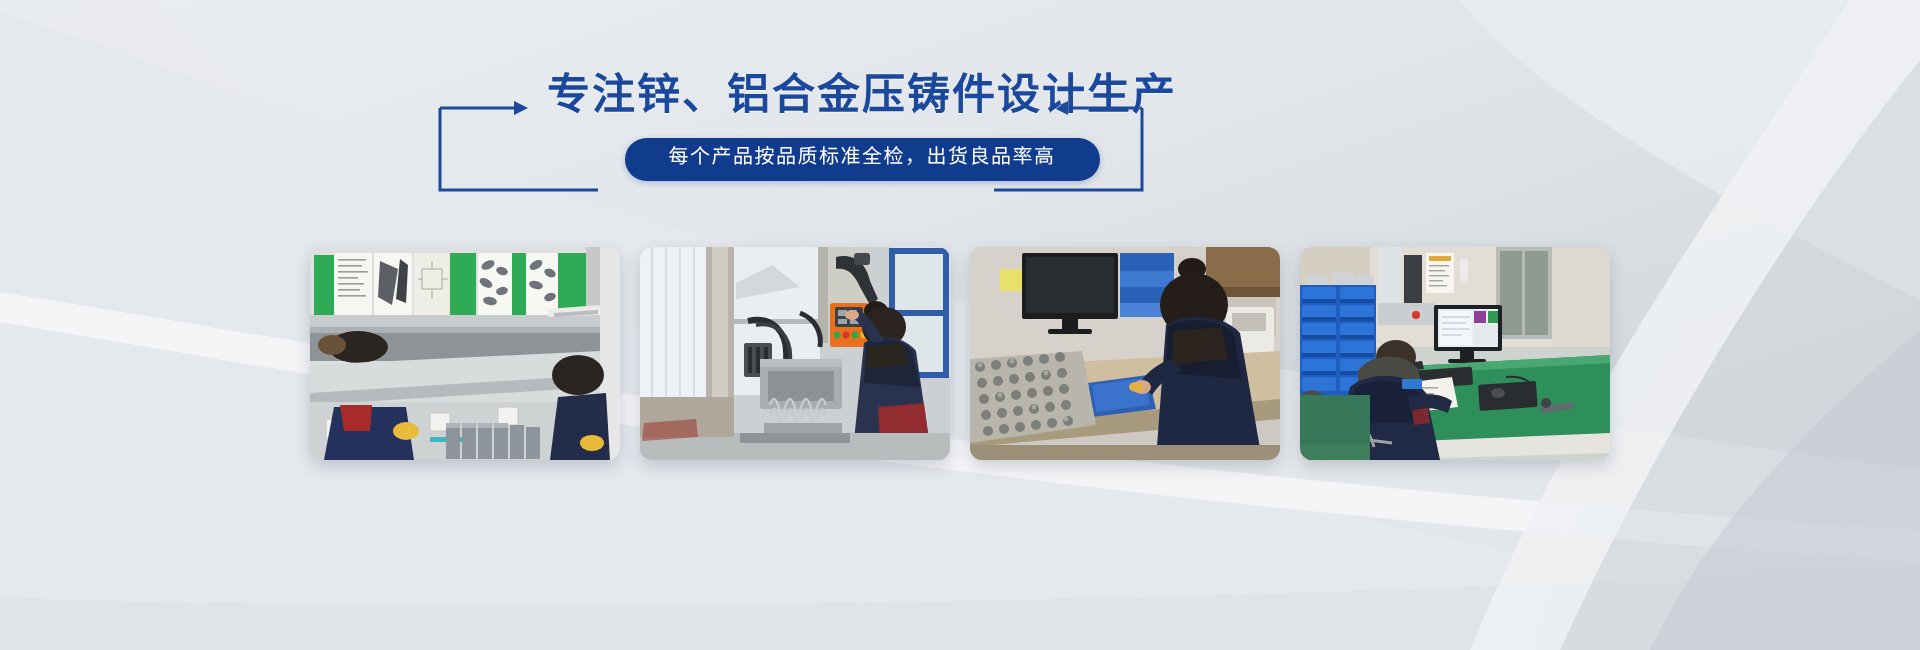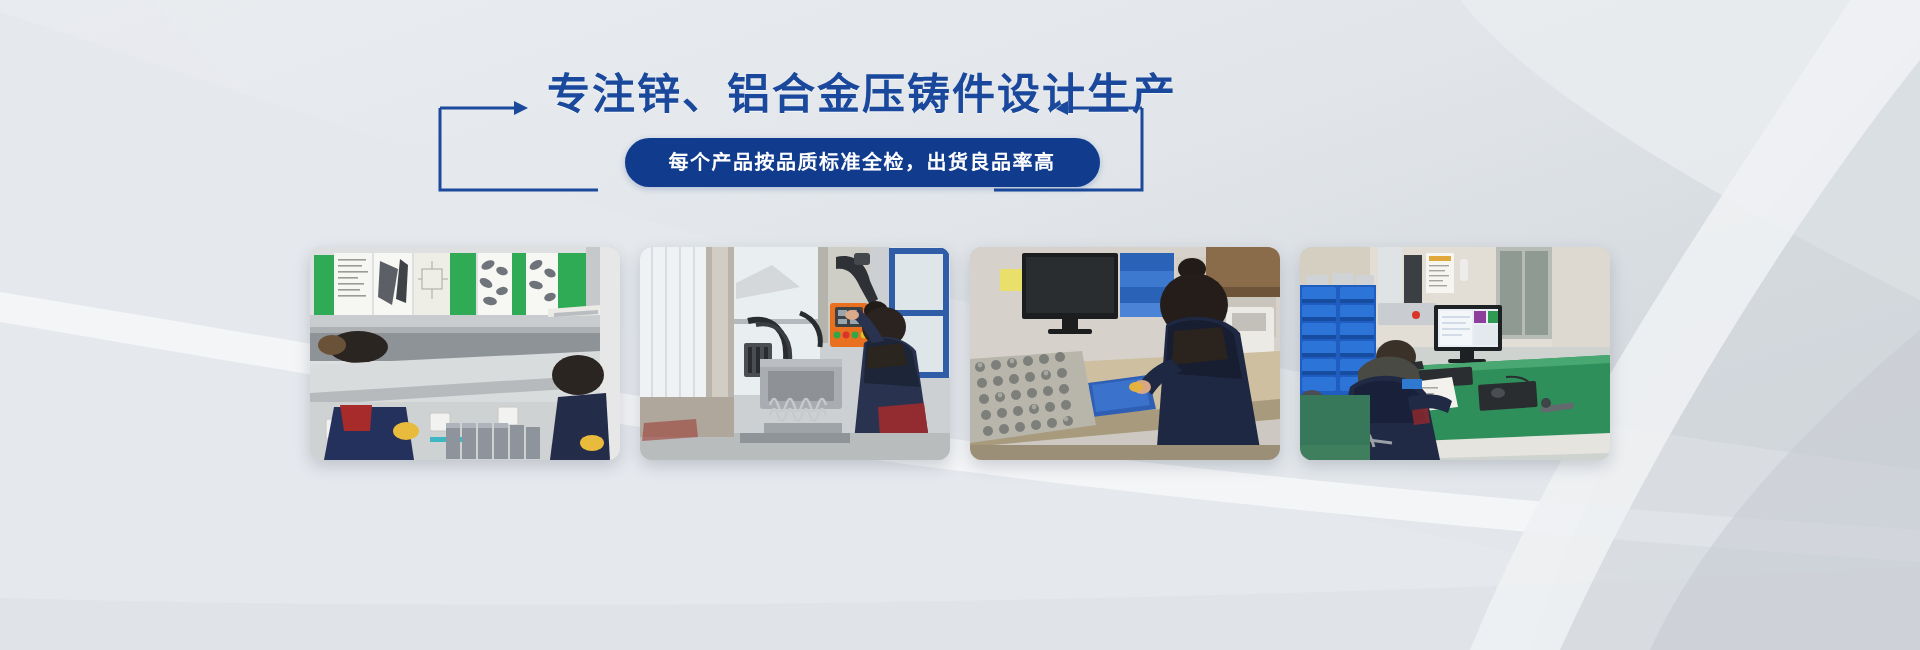--- a/index.html
+++ b/index.html
@@ -52,23 +52,23 @@
     letter-spacing: 1.2px;
     line-height: 1.4;
     white-space: nowrap;
   }
   .pill-wrap { margin-top: 16px; display: flex; justify-content: center; }
   .pill {
     display: inline-block;
     background: #113c8e;
     color: #ffffff;
     font-size: 20px;
-    font-weight: bold;
+    font-weight: normal;
     letter-spacing: 1.5px;
-    padding: 8px 44px 12px;
+    padding: 2px 44px 12px;
     border-radius: 26px;
     white-space: nowrap;
     box-shadow: 0 2px 6px rgba(17,60,142,0.25);
   }
 
   
   .photos {
     position: absolute;
     left: 0; top: 247px;
     width: 1920px;

